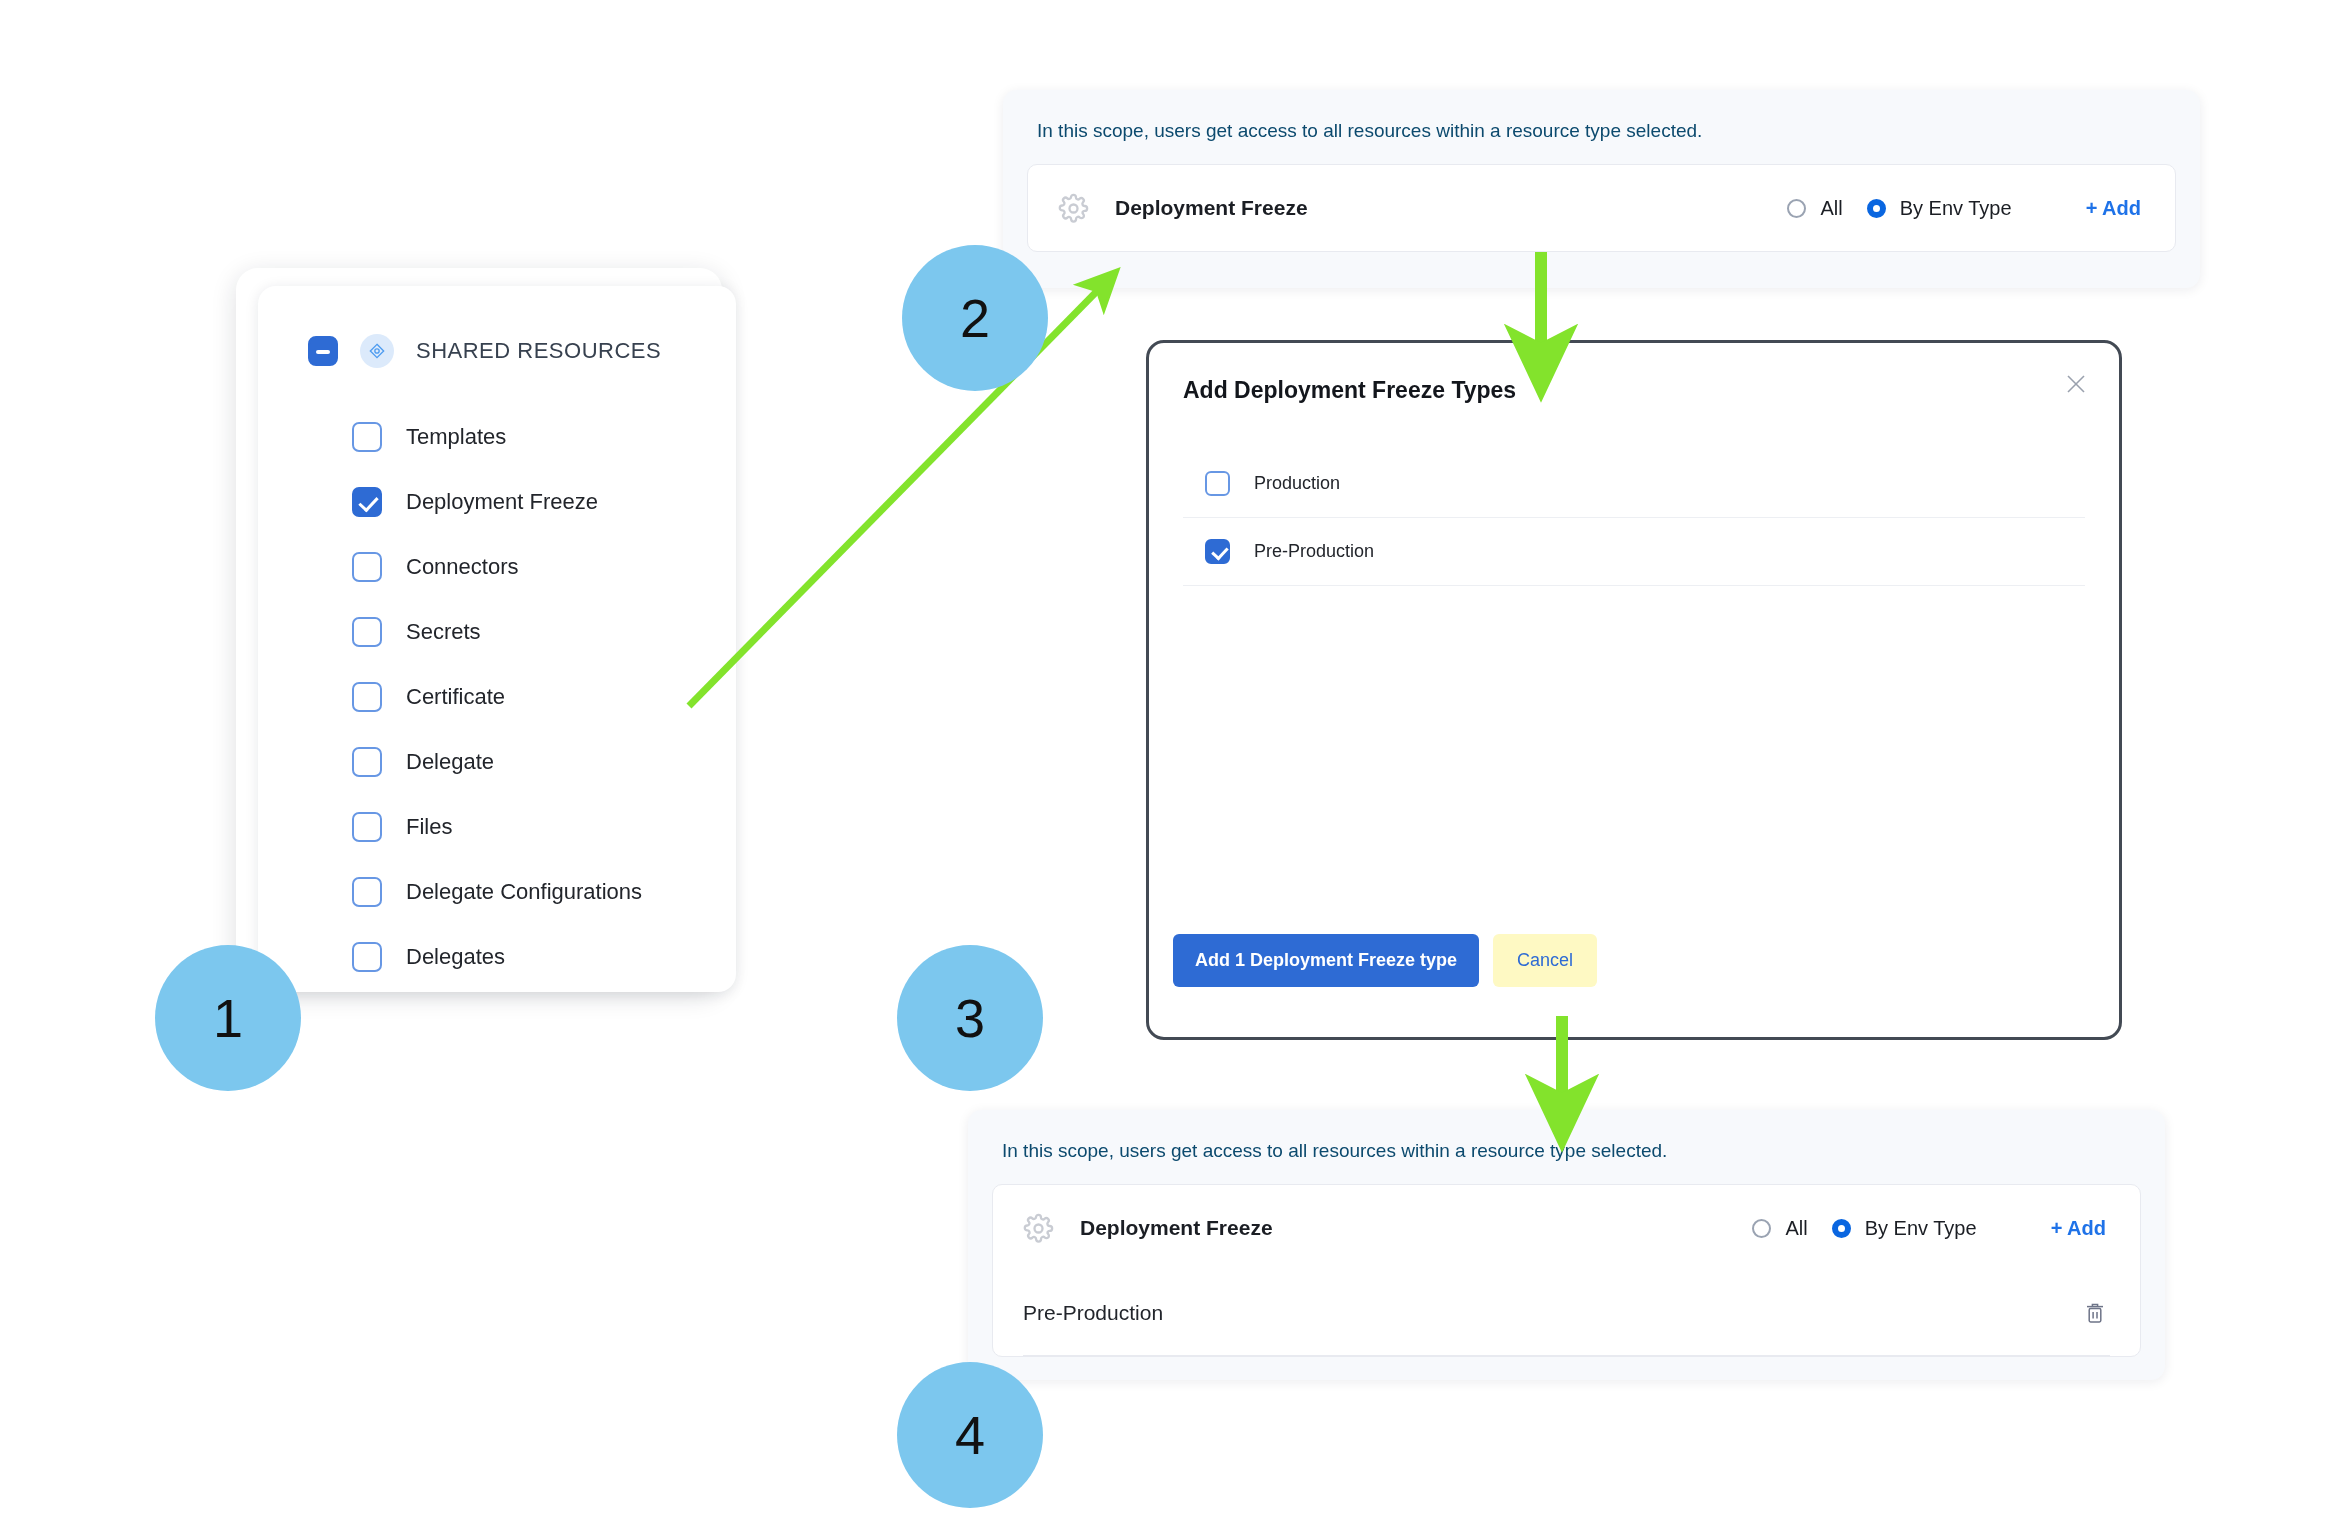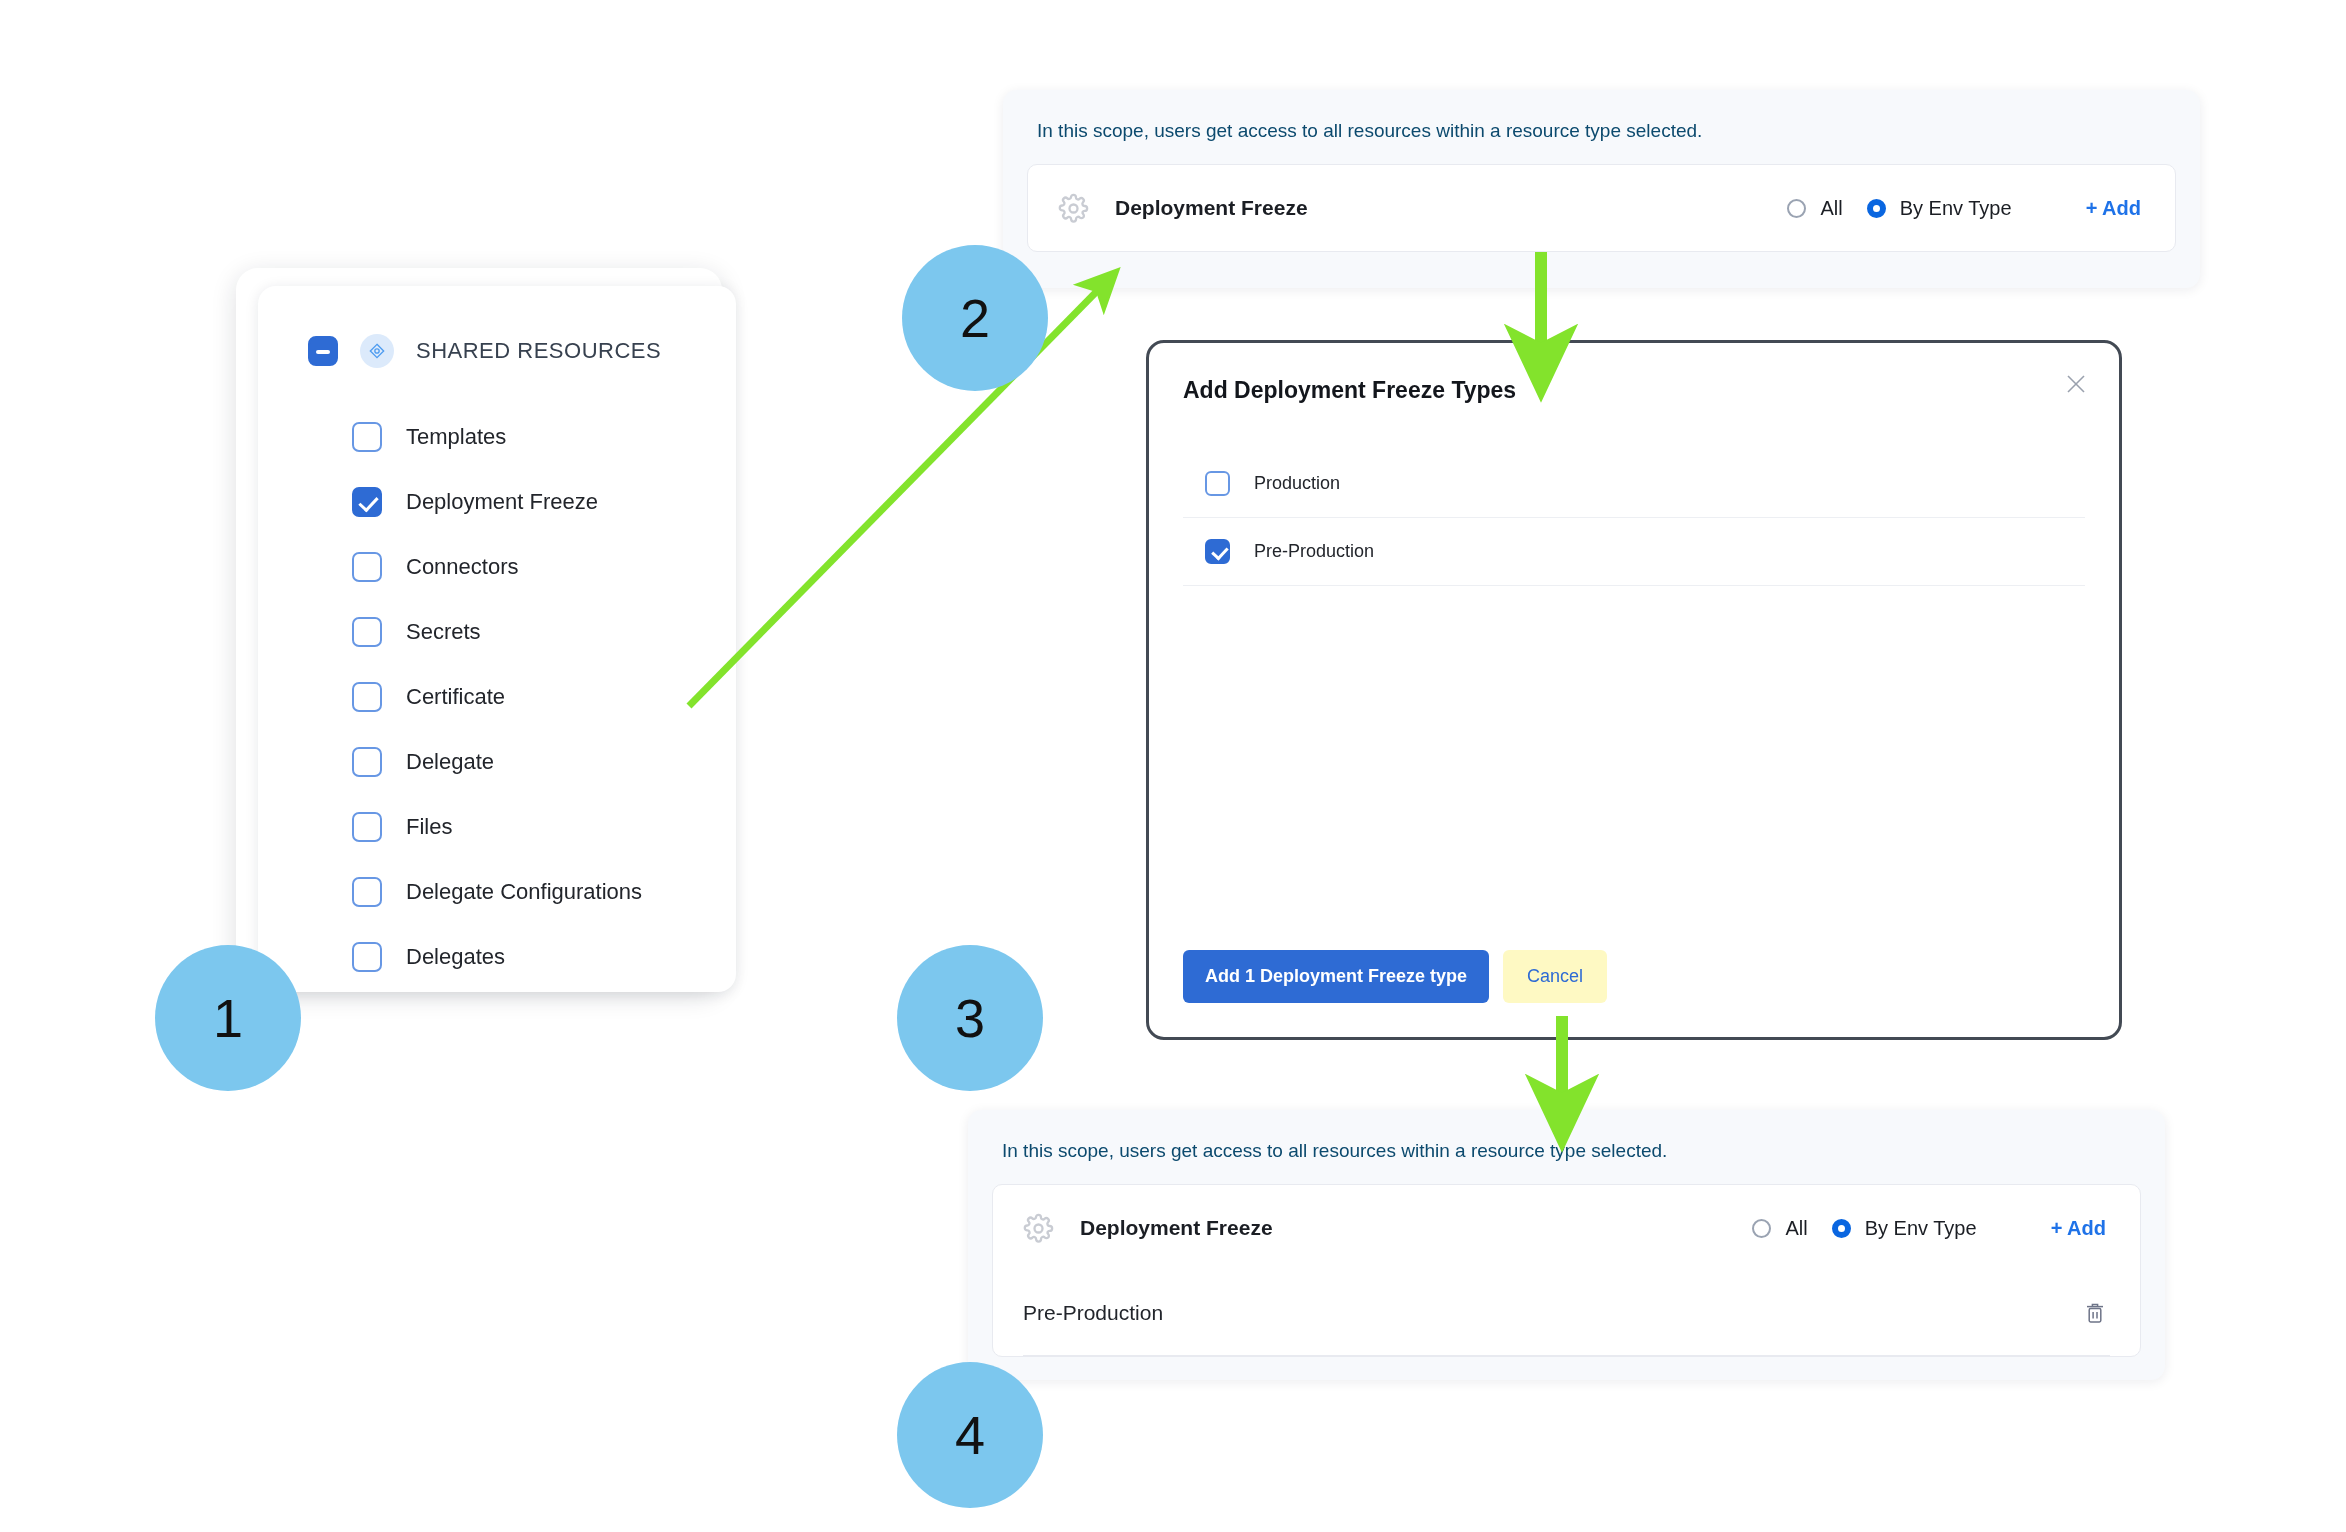--- a/index.html
+++ b/index.html
@@ -175,22 +175,22 @@
   }
   .cb-sm.checked { background: #2E6BD4; border-color: #2E6BD4; }
   .cb-sm.checked::after {
     content: "";
     position: absolute; left: 7.5px; top: 3px;
     width: 6.5px; height: 12px;
     border: solid #ffffff; border-width: 0 3px 3px 0;
     transform: rotate(43deg);
   }
   .modal-footer {
-    position: absolute; left: 0; bottom: 0;
-    width: 100%; padding: 0 0 34px 34px;
+    position: absolute; left: 0; bottom: 16px;
+    width: 100%; padding: 0 0 34px 24px;
     display: flex; align-items: center;
   }
   .btn-primary {
     background: #2E6BD4; color: #ffffff;
     font-size: 18px; font-weight: bold;
     border: none; border-radius: 6px;
     padding: 16px 22px; cursor: pointer;
     font-family: "Liberation Sans", sans-serif;
   }
   .btn-ghost {

